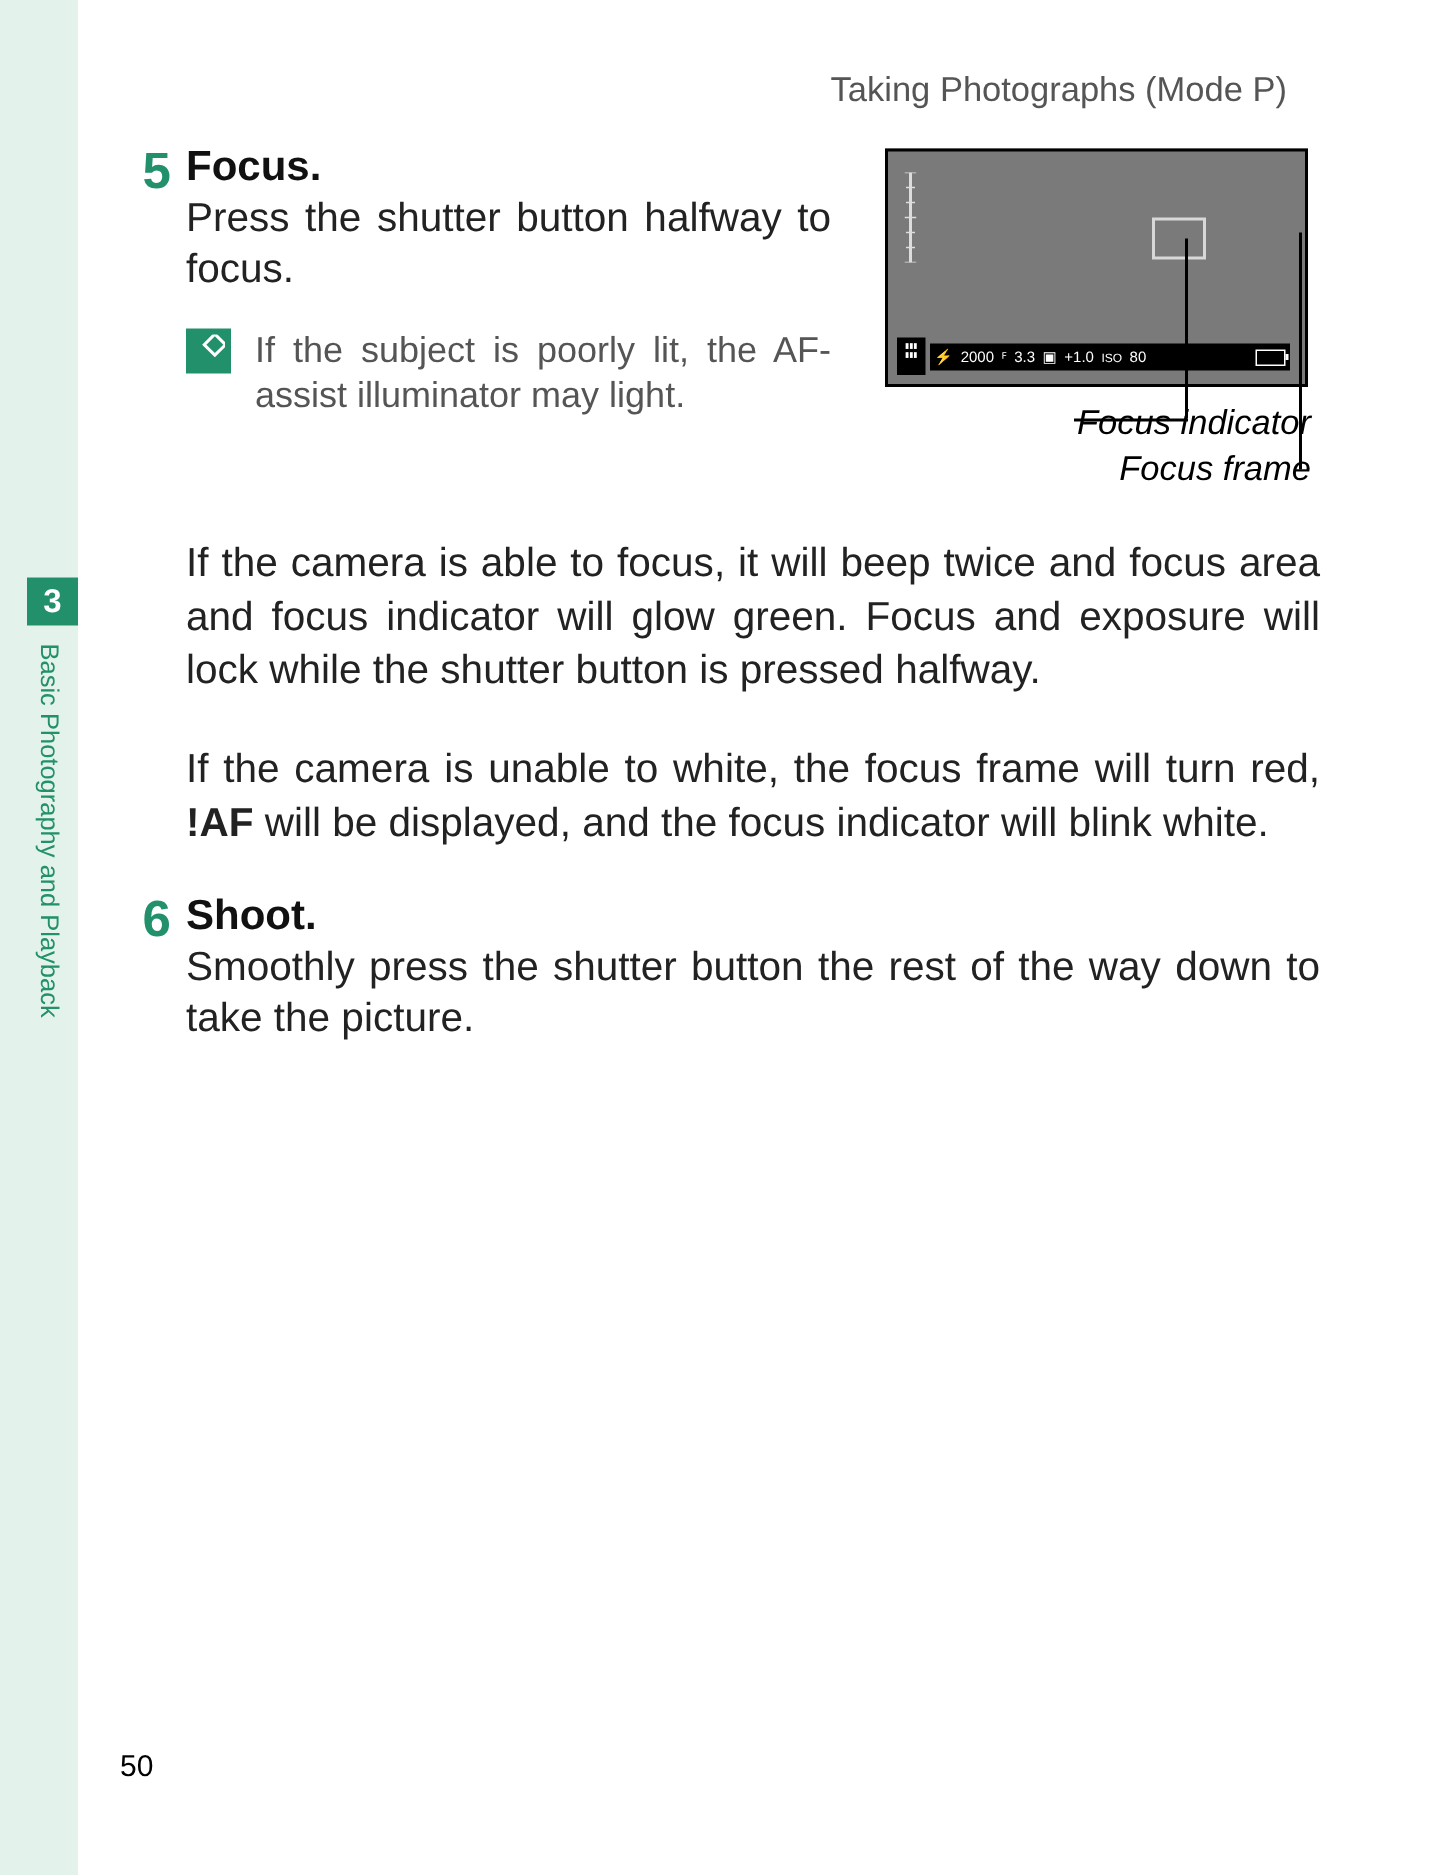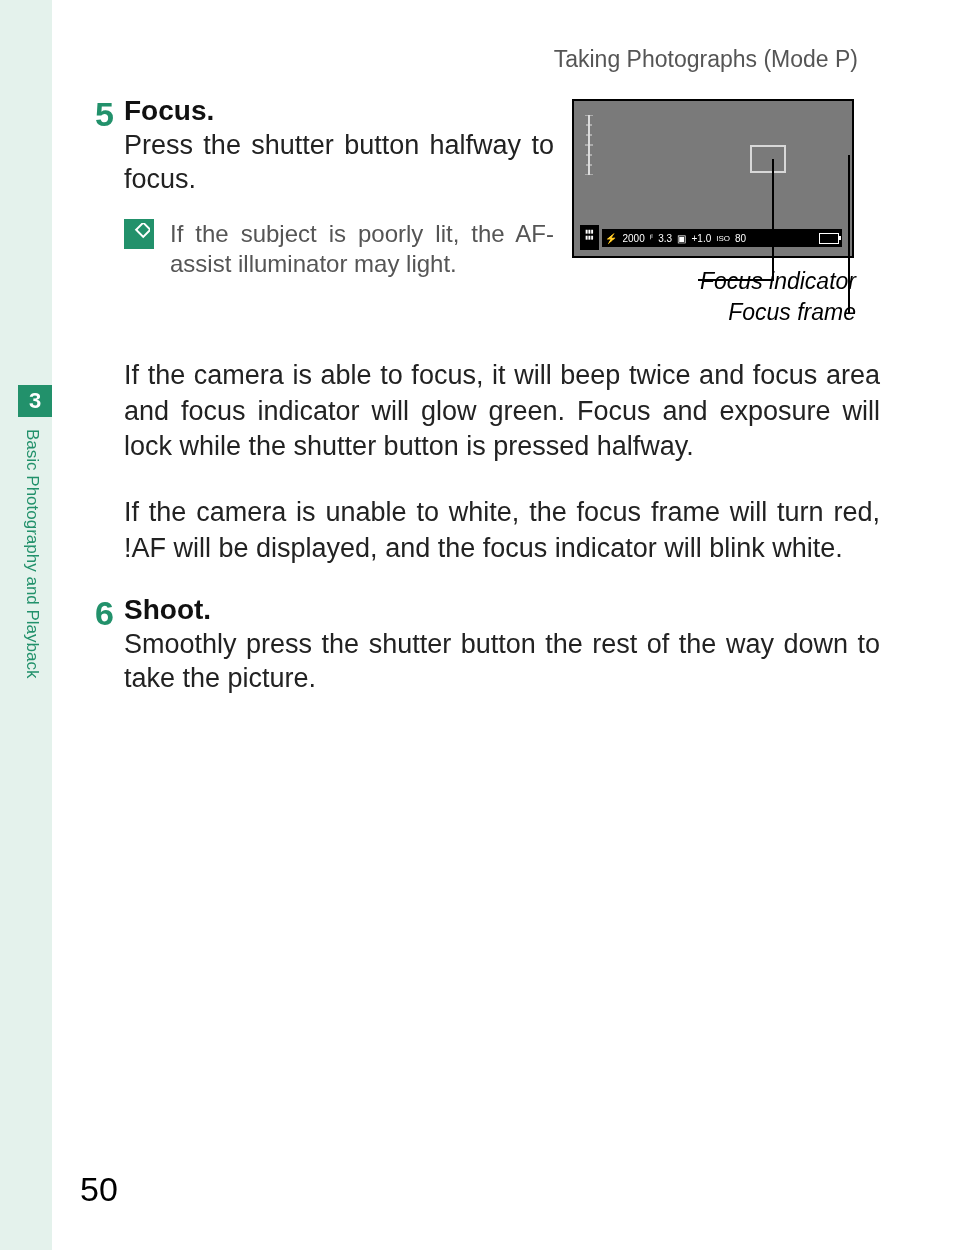--- a/index.html
+++ b/index.html
@@ -7,43 +7,43 @@
   .chapter-tab{position:absolute;left:18px;top:385px;width:34px;height:440px;}
   .chapter-num{background:#22916b;color:#fff;font-weight:bold;font-size:22px;text-align:center;padding:3px 0;}
   .chapter-title{color:#22916b;font-size:17px;writing-mode:vertical-rl;text-orientation:mixed;padding-top:12px;margin-left:4px;}
   .content{position:absolute;left:80px;top:46px;width:800px;}
   .section-header{text-align:right;font-size:23px;color:#555;font-weight:400;margin-bottom:22px;margin-right:22px;}
   .step{display:flex;align-items:flex-start;margin-bottom:6px;}
   .step-num{color:#22916b;font-weight:bold;font-size:34px;width:34px;flex-shrink:0;text-align:right;margin-right:10px;line-height:1;margin-top:2px;}
   .step-body{flex:1;}
   .step-title{font-weight:bold;font-size:28px;color:#111;margin-bottom:2px;}
   .step-text{font-size:27px;color:#222;text-align:justify;line-height:1.25;}
-  .step5-row{display:flex;gap:18px;}
+  .step5-row{display:flex;gap:18px;justify-content:space-between;}
   .step5-text{width:430px;}
   .note-row{display:flex;align-items:flex-start;margin-top:22px;gap:16px;}
   .note-icon{width:30px;height:30px;background:#22916b;flex-shrink:0;display:flex;align-items:center;justify-content:center;}
   .note-icon svg{display:block;}
   .note-text{font-size:24px;color:#555;text-align:justify;line-height:1.25;}
   .figure-col{width:290px;margin-top:4px;}
   .screen{border:2px solid #000;background:#7a7a7a;width:278px;height:155px;position:relative;}
   .screen .scale{position:absolute;left:11px;top:14px;}
   .screen .focus-frame{position:absolute;right:66px;top:44px;width:32px;height:24px;border:2px solid #d8d8d8;}
   .screen .statusbar{position:absolute;left:28px;right:10px;bottom:9px;height:18px;background:#000;color:#fff;font-size:10px;display:flex;align-items:center;padding:0 3px;gap:5px;font-family:Arial,sans-serif;}
   .screen .p-badge{position:absolute;left:6px;bottom:6px;width:19px;height:22px;background:#000;color:#fff;font-size:5px;line-height:6px;padding-top:3px;text-align:center;}
   .screen .batt{width:18px;height:9px;border:1px solid #fff;position:relative;margin-left:auto;}
   .screen .batt::after{content:"";position:absolute;right:-3px;top:2px;width:2px;height:4px;background:#fff;}
   .callout-line1{position:absolute;right:88px;top:60px;width:2px;height:120px;background:#000;}
   .callout-line1b{position:absolute;right:88px;top:180px;width:76px;height:2px;background:#000;}
   .callout-line2{position:absolute;right:12px;top:56px;width:2px;height:158px;background:#000;}
   .figure-labels{margin-top:8px;text-align:right;font-style:italic;font-size:23px;line-height:1.35;color:#000;margin-right:6px;}
   .figure-wrap{position:relative;}
   .para{font-size:27px;color:#222;text-align:justify;line-height:1.32;margin-left:44px;margin-top:30px;}
   .bold{font-weight:400;font-family:Arial,sans-serif;}
-  .afwarn{font-weight:400;}
-  .page-num{position:absolute;left:80px;bottom:41px;font-size:34px;color:#000;}
+  .afwarn{font-weight:700;}
+  .page-num{position:absolute;left:80px;bottom:60px;font-size:20px;color:#000;}
   .sb-item{white-space:nowrap;}
   .sb-iso{font-size:8px;}
 </style>
 </head>
 <body>
 
 <div class="leftbar">
   <div class="chapter-tab">
     <div class="chapter-num">3</div>
     <div class="chapter-title">Basic Photography and Playback</div>

